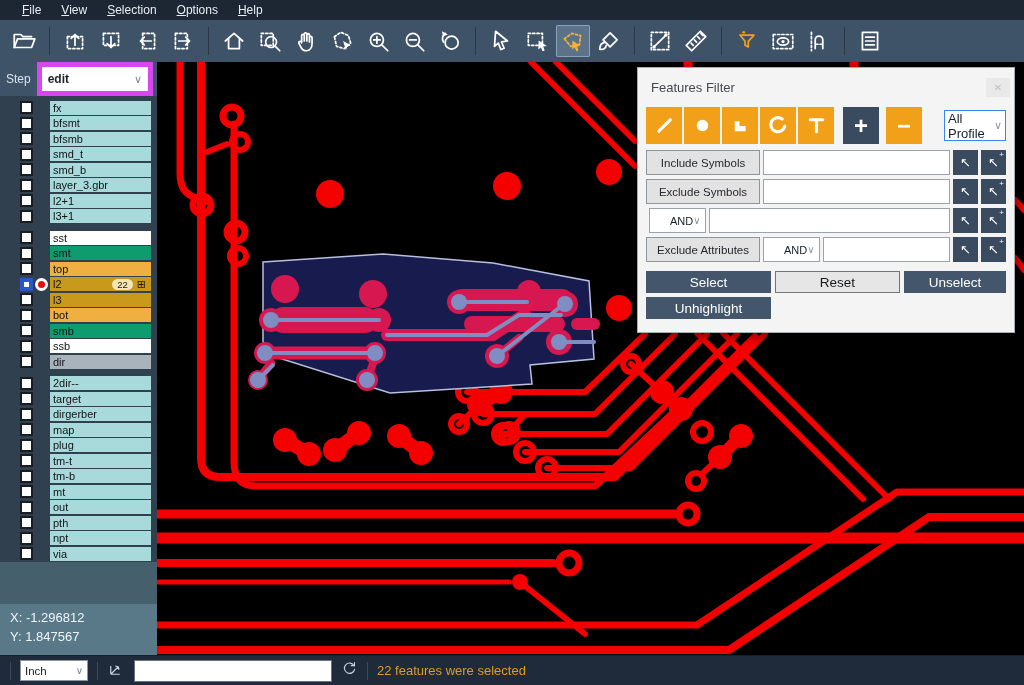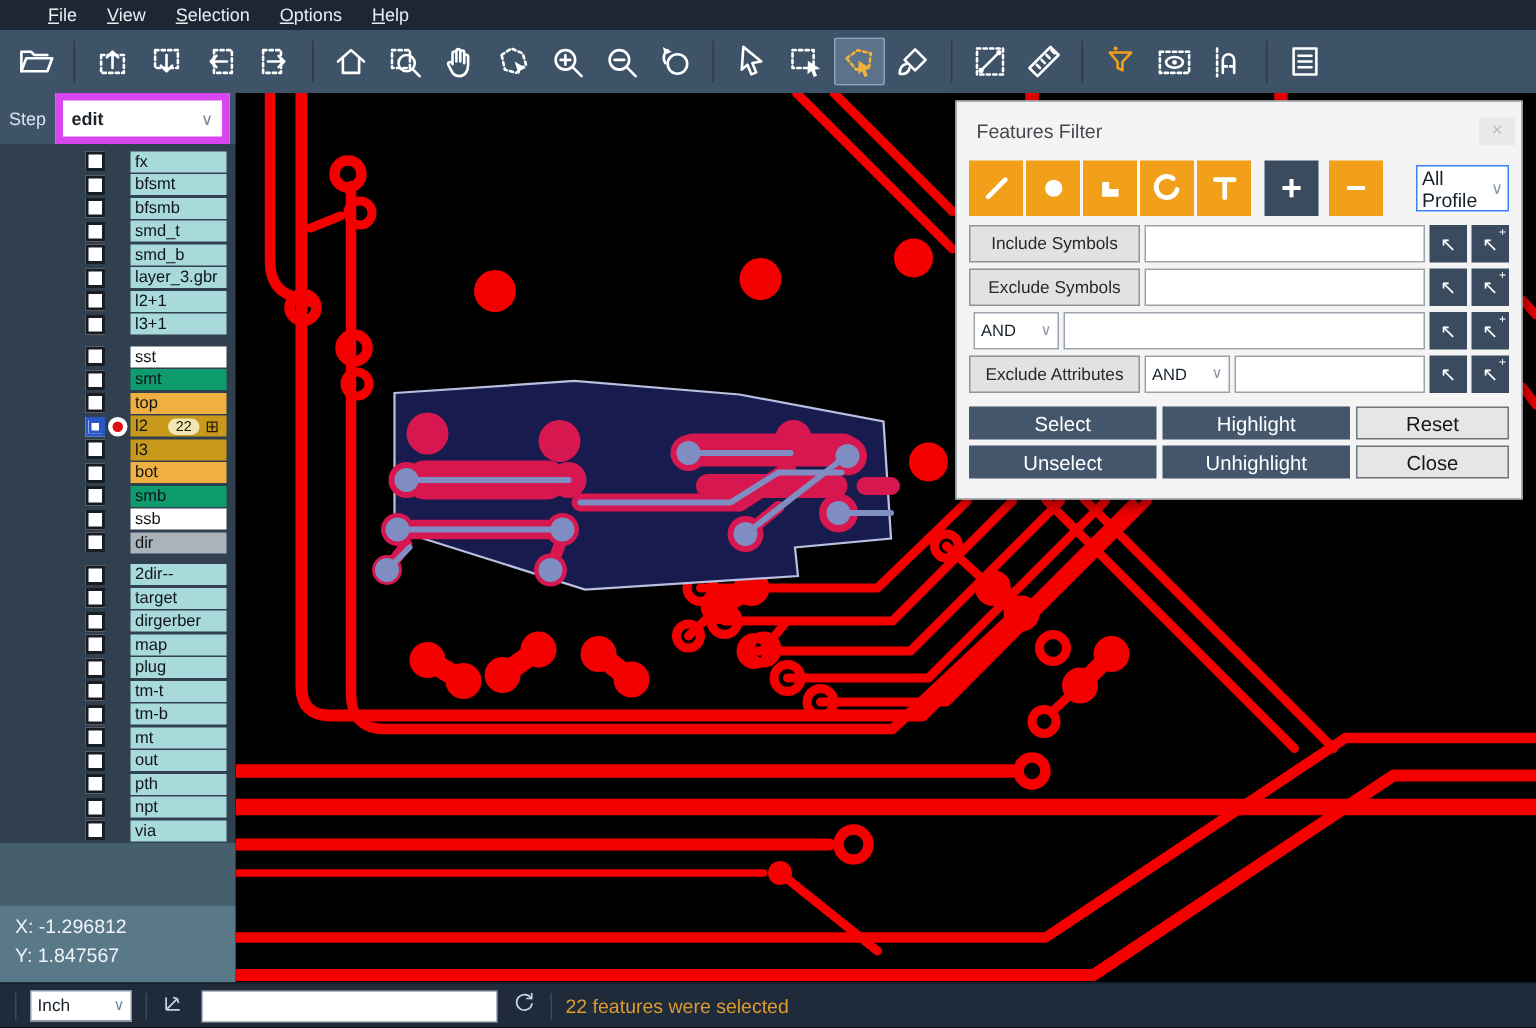--- a/index.html
+++ b/index.html
@@ -1,20 +1,20 @@
 <!DOCTYPE html>
 <html><head>
 <meta charset="utf-8">
 <style>
   html,body{margin:0;padding:0;}
   body{width:1024px;height:685px;position:relative;overflow:hidden;background:#000;
        font-family:"Liberation Sans","DejaVu Sans",sans-serif;-webkit-font-smoothing:antialiased;}
   
   .menubar{position:absolute;left:0;top:0;width:100%;height:20px;background:#1C2733;
-           display:flex;align-items:center;padding-left:22px;box-sizing:border-box;}
+           display:flex;align-items:center;padding-left:12px;box-sizing:border-box;}
   .menu-item{color:#E8EDF3;font-size:12px;padding:1px 10px 2px;cursor:default;}
   .menu-item u{text-decoration:underline;}
   
   .toolbar{position:absolute;left:0;top:20px;width:100%;height:42px;background:#3F5368;
            display:flex;align-items:center;padding-left:6px;box-sizing:border-box;}
   .tbtn{width:34px;height:32px;display:flex;align-items:center;justify-content:center;border-radius:2px;margin:0 1px;color:#fff;}
   .tbtn svg{width:26px;height:26px;stroke:#fff;fill:none;stroke-width:1.6;stroke-linecap:round;stroke-linejoin:round;}
   .tbtn.active{background:#5C7288;box-shadow:inset 0 0 0 1px #8CA2BC;color:#F2B23C;}
   .tbtn.active svg{stroke:#F2B23C;}
   .tbtn.orange{color:#F2A01A;}
@@ -22,21 +22,21 @@
   .tsep{width:1px;height:28px;background:#2B3848;margin:0 7px;}
   
   .sidebar{position:absolute;left:0;top:62px;width:157px;bottom:30px;background:#31404E;
            display:flex;flex-direction:column;box-sizing:border-box;}
   .steprow{height:34px;background:#3F5368;display:flex;align-items:center;padding:0 4px;gap:6px;flex:none;}
   .steplabel{color:#DAE3EC;font-size:12px;padding-left:2px;}
   .stepsel{flex:1;height:24px;background:#fff;border:5px solid #d946ef;display:flex;align-items:center;
            justify-content:space-between;padding:0 6px;font-size:12px;font-weight:bold;color:#1d232b;}
   .stepsel .chev{color:#7a8794;font-size:11px;font-weight:normal;}
   .rows{flex:none;display:flex;flex-direction:column;padding-top:4px;}
-  .lrow{height:15.5px;display:flex;align-items:center;padding-left:20px;flex:none;margin-left:37px;}
+  .lrow{height:15.5px;display:flex;align-items:center;padding-left:20px;flex:none;}
   .cb{width:9px;height:9px;background:#fff;border:2px solid #181d24;flex:none;}
   .cb.checked{border-color:#2A57C8;box-shadow:inset 0 0 0 2px #2A57C8;}
   .ind{width:17px;flex:none;display:flex;justify-content:center;}
   .dotwrap{width:13px;height:13px;border-radius:50%;background:#fff;display:flex;align-items:center;justify-content:center;}
   .dotred{width:7px;height:7px;border-radius:50%;background:#E01010;}
   .band{flex:1;height:14px;margin-right:6px;display:flex;align-items:center;padding:0 3px;
         font-size:11px;color:#101418;box-sizing:border-box;white-space:nowrap;}
   .c-mint{background:#A8DADB;} .c-white{background:#FFFFFF;} .c-green{background:#0E9B6E;}
   .c-amber{background:#EFAF41;} .c-gold{background:#C9991B;} .c-gray{background:#A9B3BC;}
   .badge{margin-left:auto;background:#F2E6B4;border-radius:7px;font-size:9.5px;padding:0 5px;color:#201a05;}
@@ -71,21 +71,21 @@
               color:#fff;font-size:24px;font-weight:bold;line-height:1;}
   .tadd{background:#3A4B5F;margin-left:7px;}
   .trem{background:#F2A01A;margin-left:7px;}
   .profsel{margin-left:auto;width:62px;height:31px;background:#fff;border:1px solid #3b82f6;display:flex;
            align-items:center;justify-content:space-between;padding:0 3px;font-size:13px;color:#15202b;box-sizing:border-box;}
   .profsel .chev{color:#8a97a5;font-size:11px;}
   .drow{display:flex;align-items:center;margin:4px 8px 0;height:25px;}
   .dlabel{width:114px;height:25px;background:#E2E2E2;border:1px solid #8E959C;font-size:11.5px;display:flex;
           align-items:center;justify-content:center;color:#25292e;box-sizing:border-box;flex:none;}
   .dop{width:57px;height:25px;background:#fff;border:1px solid #9AA3AC;font-size:11px;display:flex;align-items:center;
-       justify-content:space-between;padding:0 4px;margin-left:3px;box-sizing:border-box;color:#15202b;flex:none;}
+       justify-content:space-between;padding:0 20px;margin-left:3px;box-sizing:border-box;color:#15202b;flex:none;}
   .dop .chev{color:#8a97a5;font-size:10px;}
   .dinput{flex:1;height:25px;background:#fff;border:1px solid #9AA3AC;margin-left:3px;box-sizing:border-box;min-width:10px;}
   .darrow{width:25px;height:25px;background:#3A4B5F;color:#fff;display:flex;align-items:center;justify-content:center;
           font-size:13px;margin-left:3px;flex:none;position:relative;}
   .darrow sup{position:absolute;top:0;right:2px;font-size:8px;}
   .dbtns{display:grid;grid-template-columns:125px 125px 1fr;gap:4px;margin:9px 8px 0;}
   .dbtn{height:22px;display:flex;align-items:center;justify-content:center;font-size:13.5px;}
   .dbtn.navy{background:#44566B;color:#fff;}
   .dbtn.light{background:#E6E6E6;border:1px solid #6E757C;color:#15181b;box-sizing:border-box;}
 </style>
@@ -659,25 +659,23 @@
           <span>AND</span>
           <span class="chev">∨</span>
         </div>
         <input class="dinput" style="">
         <div class="darrow">↖</div>
         <div class="darrow">↖<sup>+</sup></div>
       </div>
     </div>
   <div class="dbtns" id="dialogButtons">
       <div class="dbtn navy">Select</div>
-      <div class="dbtn navy">Highlight</div>
       <div class="dbtn light">Reset</div>
       <div class="dbtn navy">Unselect</div>
       <div class="dbtn navy">Unhighlight</div>
-      <div class="dbtn light">Close</div>
     </div>
 </div>
 
 <div class="statusbar">
   <div class="ssep"></div>
   <div class="unitsel">
     <span>Inch</span>
     <span class="chev">∨</span>
   </div>
   <div class="ssep"></div>

